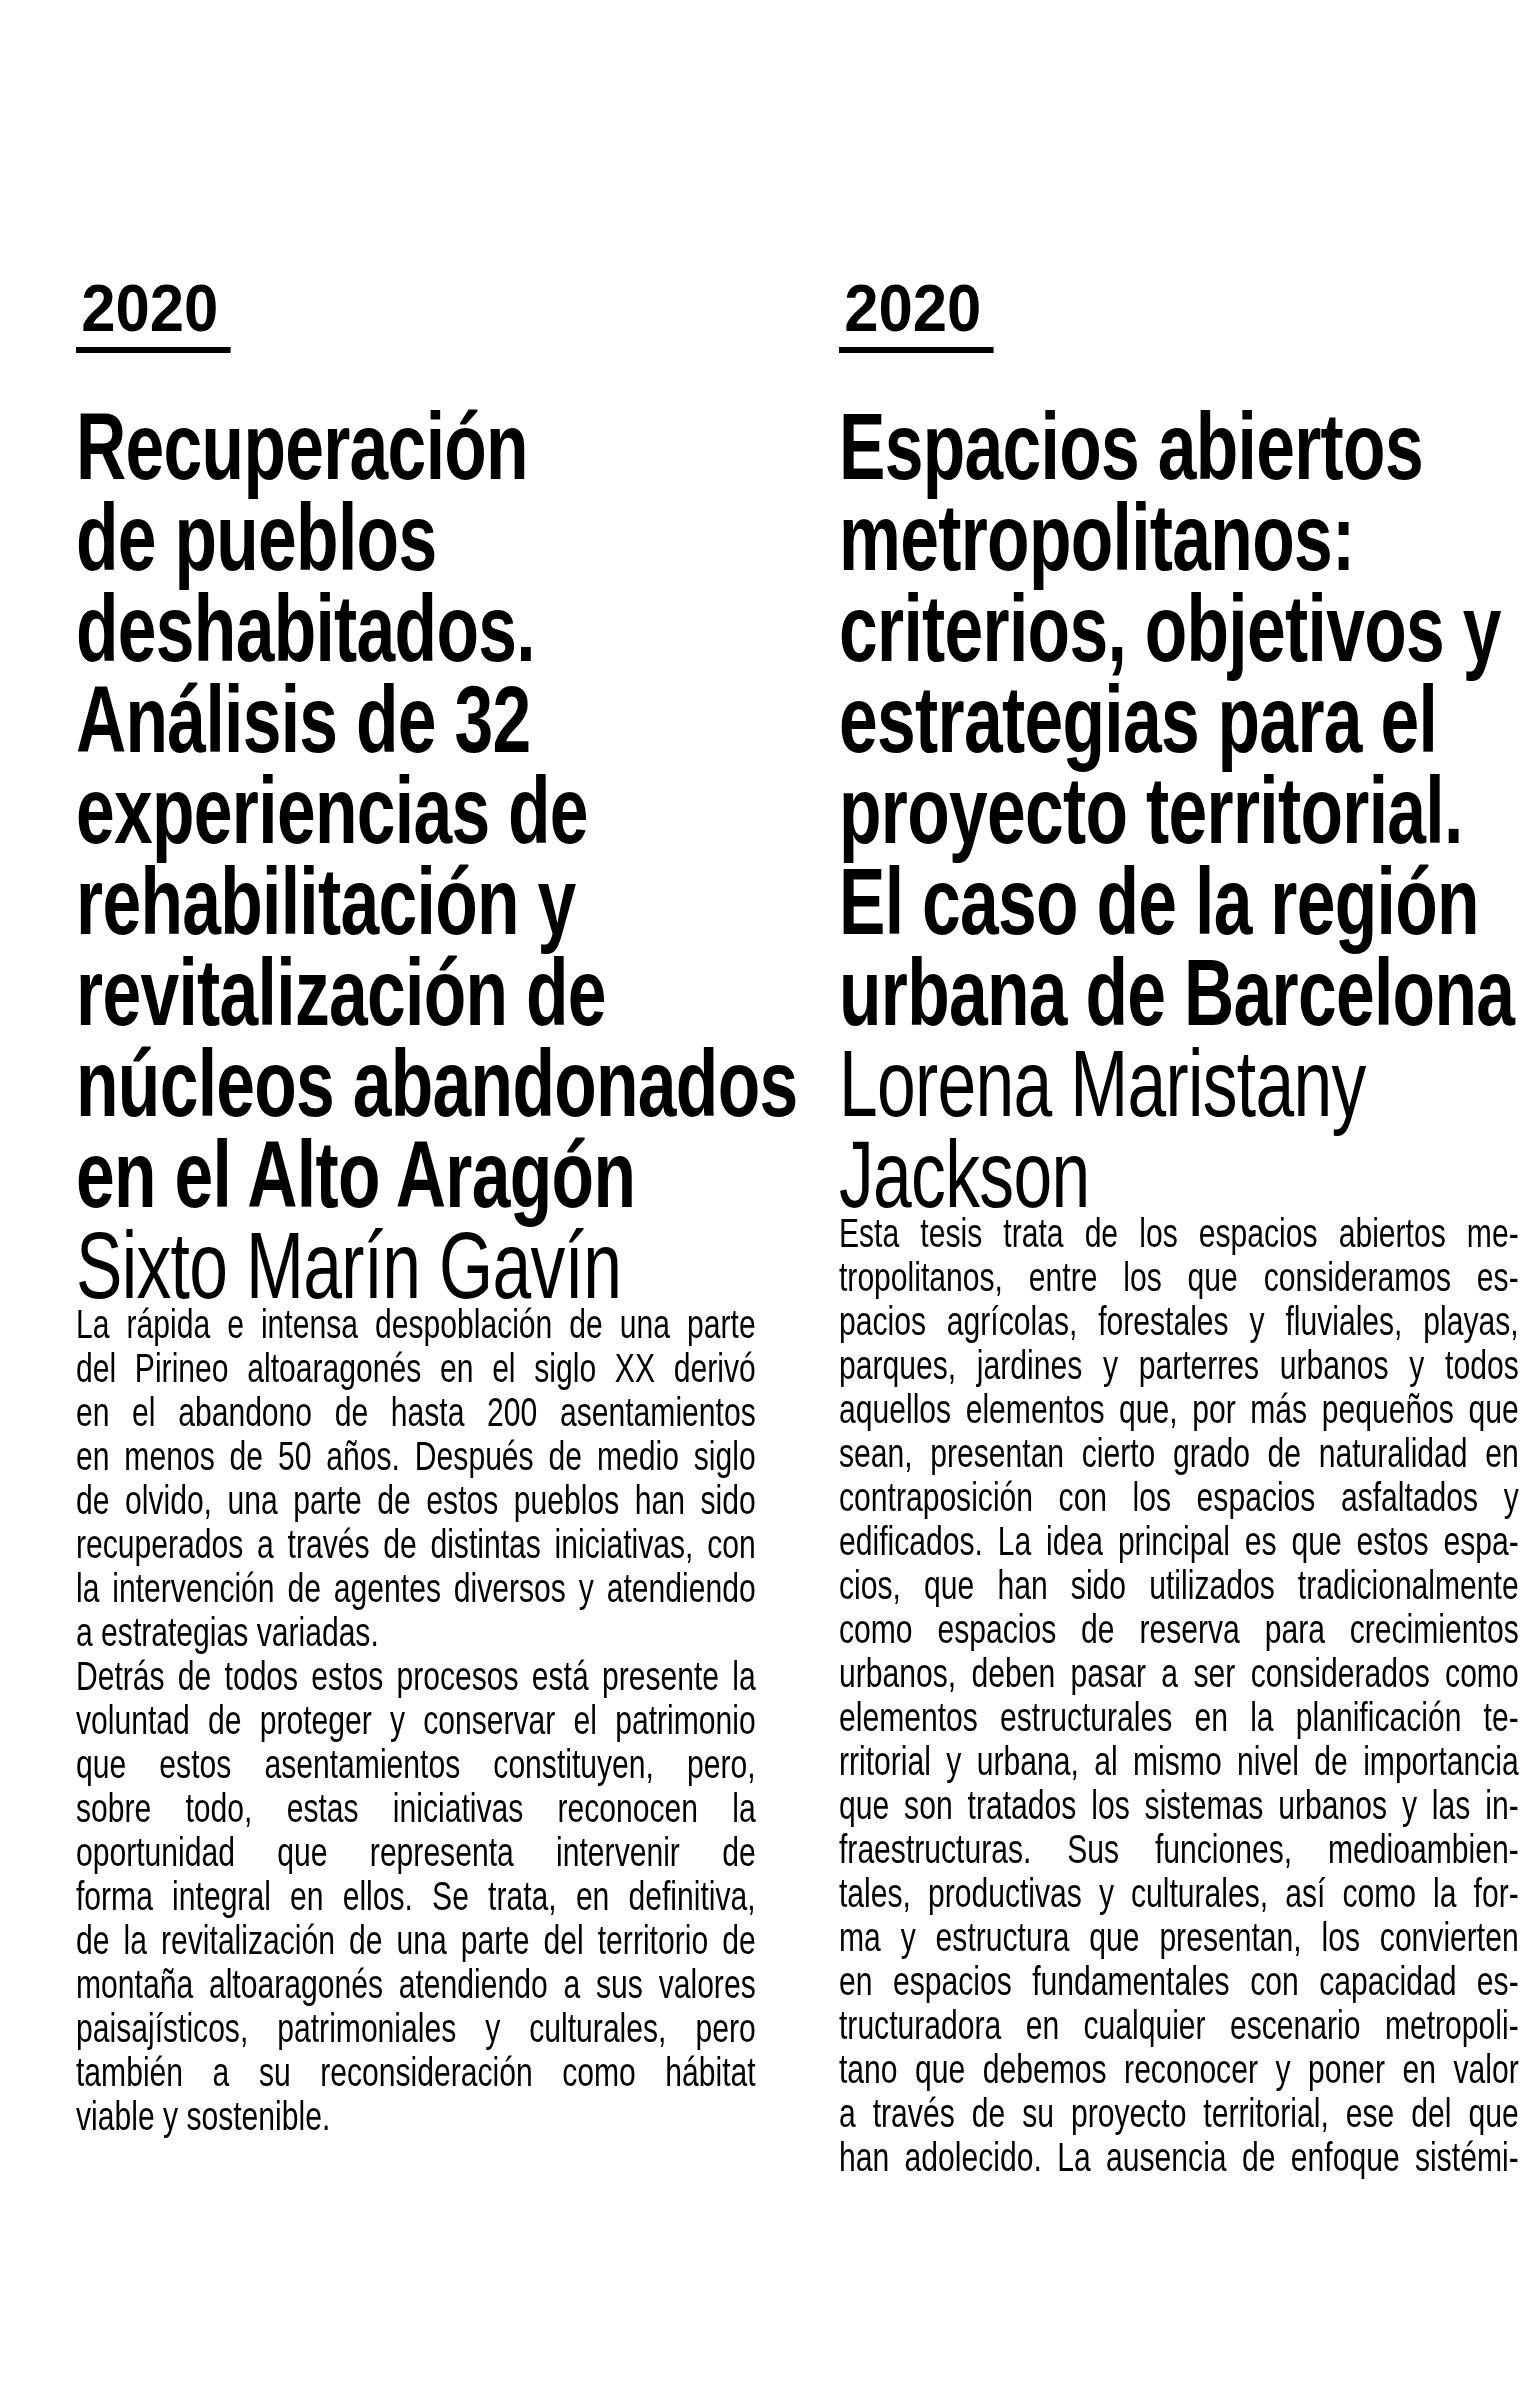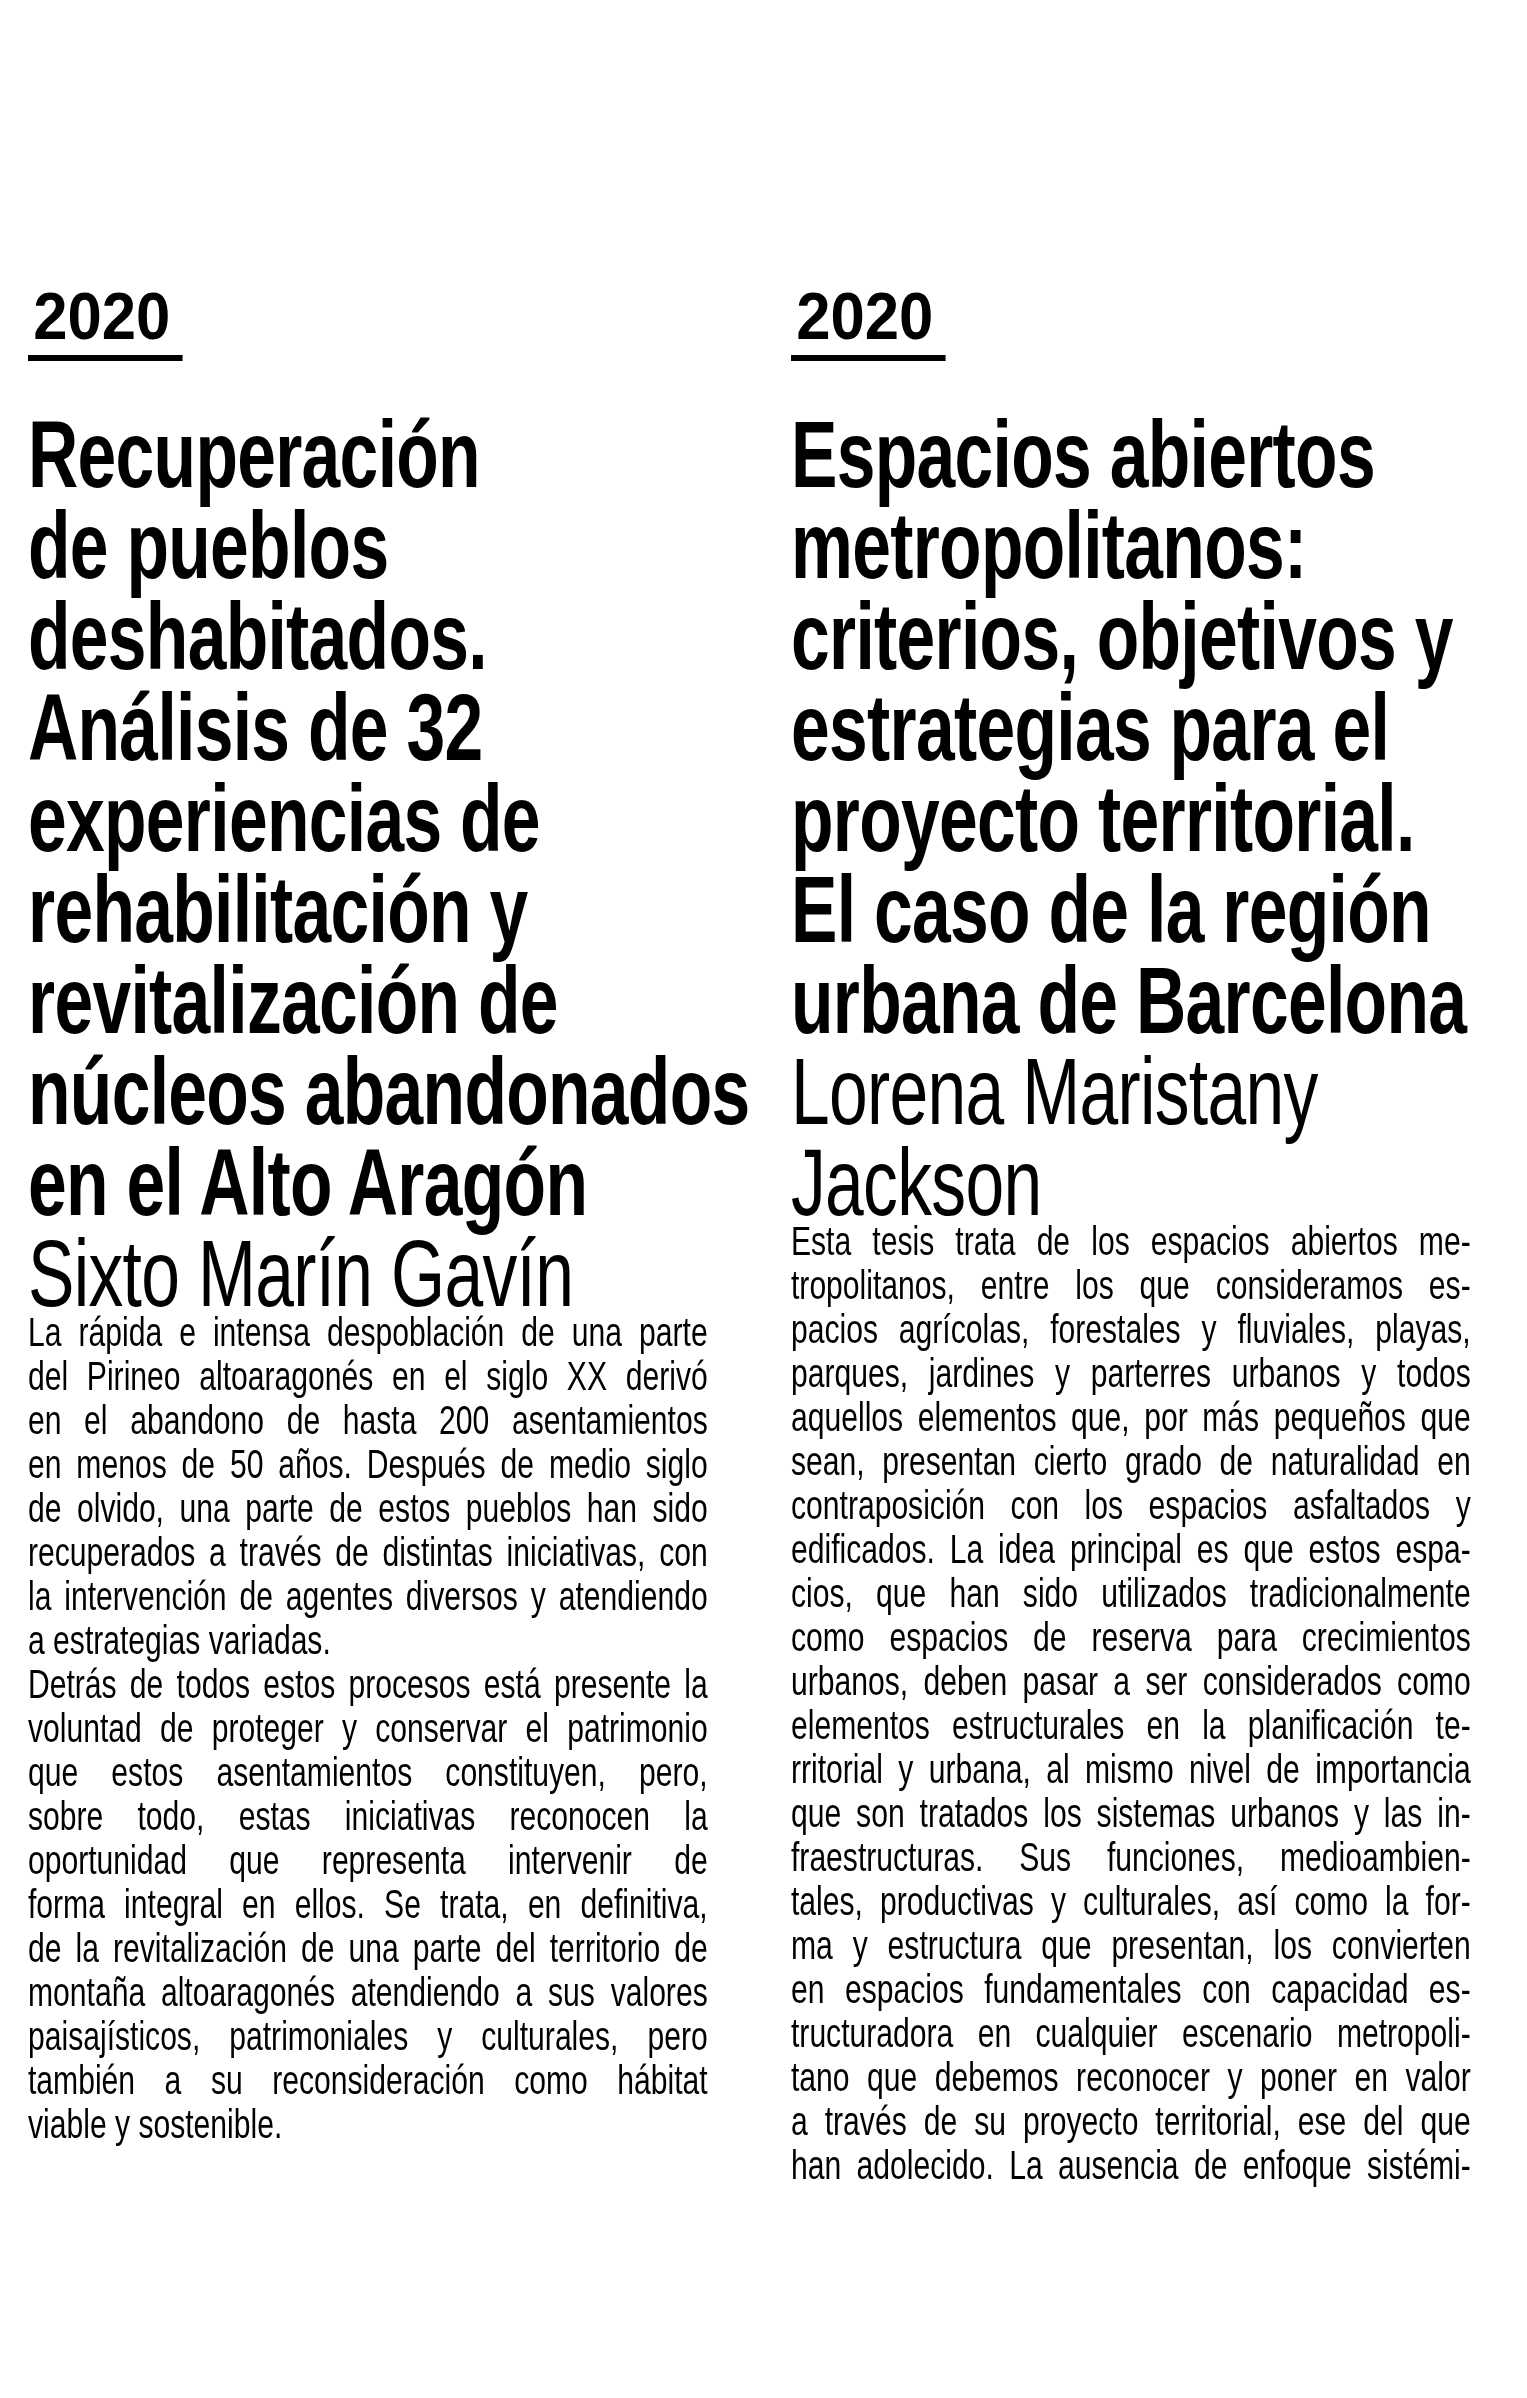--- a/index.html
+++ b/index.html
@@ -2,21 +2,21 @@
 <html style="font-size:15px"><head>
 <meta charset="utf-8">
 <style>
   html,body{margin:0;padding:0;}
   body{
     width:1527px;height:2399px;
     background:#ffffff;color:#000000;
     font-family:"Liberation Sans","DejaVu Sans",sans-serif;
     position:relative;overflow:hidden;
   }
-  .column{position:absolute;top:8px;width:679px;}
+  .column{position:absolute;top:0;width:679px;margin-left:48px;}
   #col-left{left:28px;}
   #col-right{left:791px;}
 
   .year-wrap{margin-top:274px;height:80px;}
   .year{
     display:inline-block;
     font-size:67px;line-height:67px;font-weight:700;
     border-bottom:6.6px solid #000;
     padding:0 13px 5.6px 5.6px;
     transform:scaleX(0.92);transform-origin:0 0;

